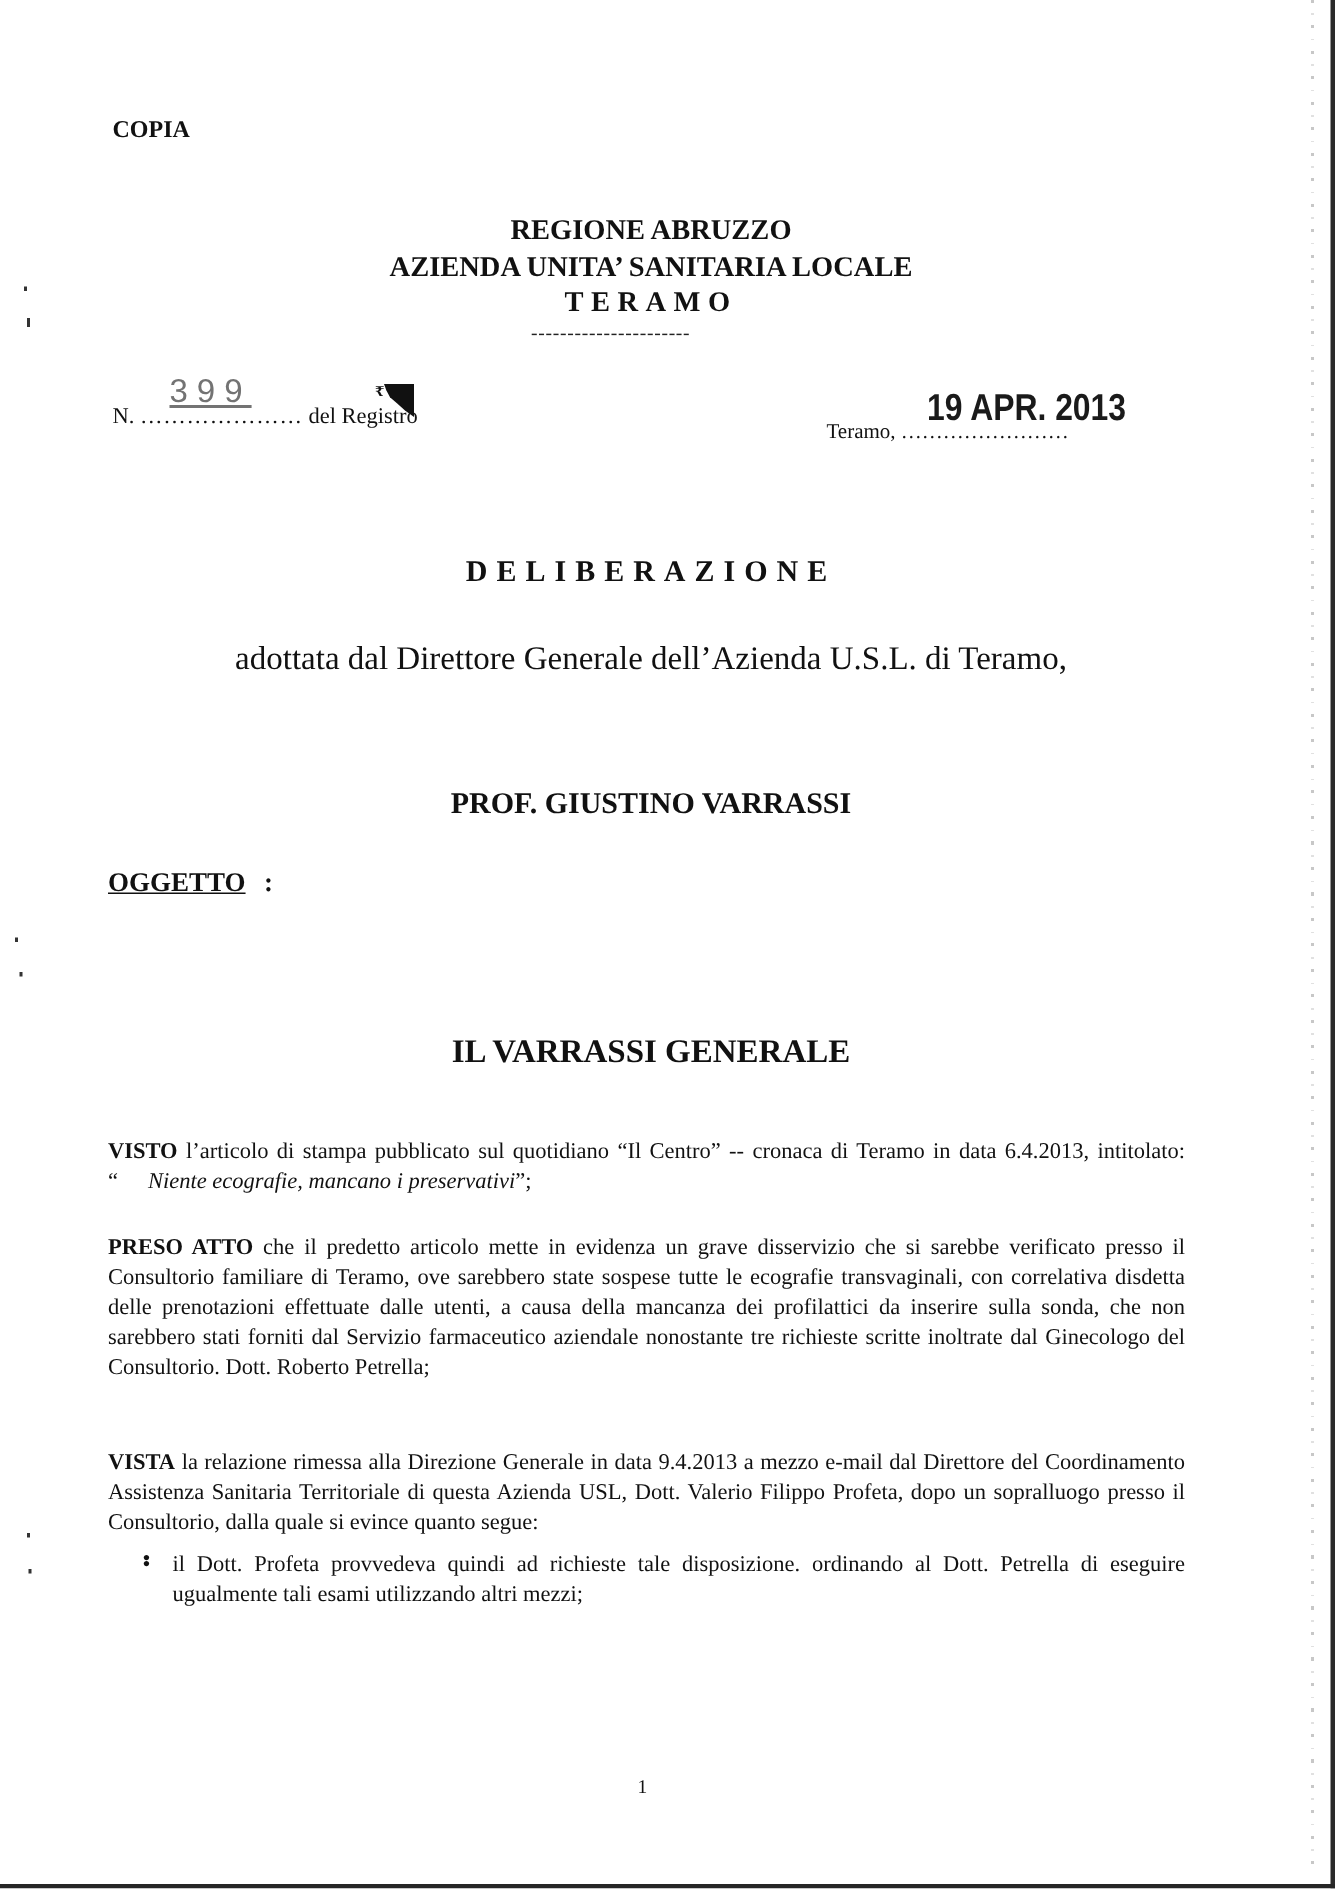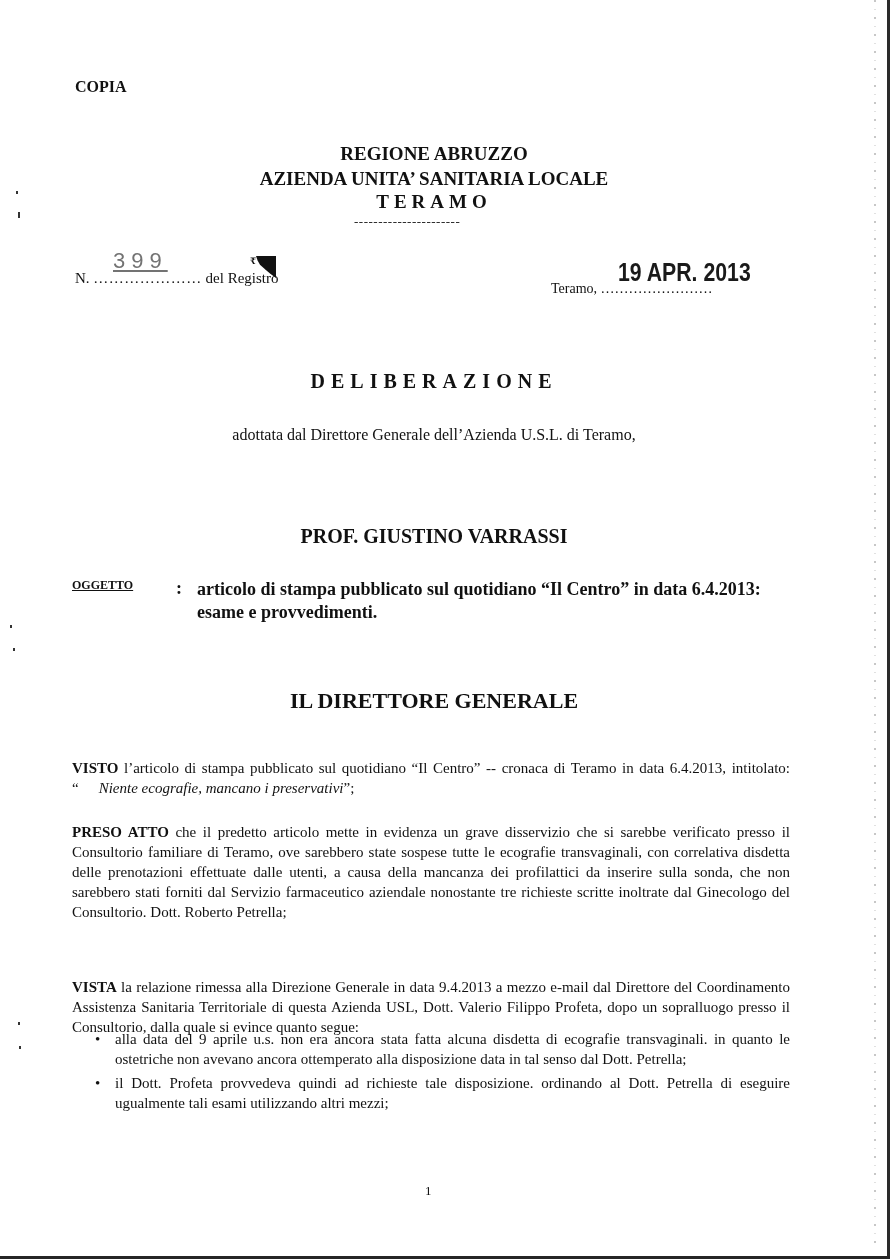--- a/index.html
+++ b/index.html
@@ -27,33 +27,33 @@
   .num-dots { letter-spacing:0.5px; }
   .num-val { position:absolute; left:113px; top:248px; font-family:"Liberation Sans", sans-serif; font-size:22px; letter-spacing:6px; color:#737373;text-decoration:underline; }
   .stamp { position:absolute; left:256px; top:256px; width:20px; height:22px; background:#111;
     clip-path: polygon(0 0, 100% 0, 100% 100%, 70% 80%, 45% 60%, 20% 40%, 8% 20%); }
   .stamp-small { position:absolute; left:250px; top:256px; font-size:9px; font-weight:bold; }
 
   .teramo-line { left:551px; top:281px; font-size:14px; }
   .date-val { position:absolute; left:618px; top:258px; font-family:"Liberation Sans", sans-serif; font-weight:bold; font-size:25px; letter-spacing:0px; color:#1a1a1a; transform:scaleX(0.85); transform-origin:left; }
 
   .delib { left:0; width:868px; text-align:center; top:370px; font-size:20px; font-weight:bold; letter-spacing:6px;font-family:Liberation Serif, serif; }
-  .adottata { left:0; width:868px; text-align:center; top:426px; font-size:16px; }
+  .adottata { left:0; width:868px; text-align:center; top:426px; font-size:22px; }
   .prof { left:0; width:868px; text-align:center; top:480px; font-size:20px; font-weight:bold;margin-top:45px; }
 
-  .oggetto-label { left:72px; top:578px; font-size:12px; font-weight:bold; text-decoration:underline; }
+  .oggetto-label { left:72px; top:578px; font-size:18px; font-weight:bold; text-decoration:underline; }
   .oggetto-colon { left:176px; top:578px; font-size:18px; font-weight:bold; }
   .oggetto-text { left:197px; top:578px; width:595px; font-size:18px; font-weight:bold; line-height:23px; }
 
   .dir { left:0; width:868px; text-align:center; top:688px; font-size:22px; font-weight:bold; }
 
   .para { left:72px; width:718px; font-size:15px; line-height:20px; text-align:justify; }
   .p1 { top:758px; }
   .p2 { top:822px; }
-  .p3 { top:965px;margin-top:12px; }
+  .p3 { top:965px; }
   .para b { font-weight:bold; }
   .para i { font-style:italic;margin-left:20px; }
 
   .bullets { left:93px; top:1029px; width:697px; font-size:15px; line-height:20px; margin:0; padding:0; list-style:none; }
   .bullets li { position:relative; padding-left:22px; text-align:justify; margin-bottom:4px; }
   .bullets li .dot { position:absolute; left:2px; top:0; }
 
   .pageno { left:425px; top:1183px; font-size:13px; }
 </style>
 </head>
@@ -82,40 +82,38 @@
     <span>……………………</span>
   </div>
   <div class="date-val">19 APR. 2013</div>
 
   <div class="abs delib">DELIBERAZIONE</div>
   <div class="abs adottata">adottata dal Direttore Generale dell’Azienda U.S.L. di Teramo,</div>
   <div class="abs prof">PROF. GIUSTINO VARRASSI</div>
 
   <div class="abs oggetto-label">OGGETTO</div>
   <div class="abs oggetto-colon">:</div>
-  <div class="abs oggetto-text">articolo di stampa pubblicato sul quotidiano “Il Centro” in data 6.4.2013: esame e provvedimenti.</div>
 
-  <div class="abs dir">IL DIRETTORE GENERALE</div>
+  <div class="abs dir">IL VARRASSI GENERALE</div>
 
   <div class="abs para p1">
     <b>VISTO</b><span> l’articolo di stampa pubblicato sul quotidiano “Il Centro” -- cronaca di Teramo in data 6.4.2013, intitolato: “</span><i>Niente ecografie, mancano i preservativi</i><span>”;</span>
   </div>
 
   <div class="abs para p2">
     <b>PRESO ATTO</b><span> che il predetto articolo mette in evidenza un grave disservizio che si sarebbe verificato presso il Consultorio familiare di Teramo, ove sarebbero state sospese tutte le ecografie transvaginali, con correlativa disdetta delle prenotazioni effettuate dalle utenti, a causa della mancanza dei profilattici da inserire sulla sonda, che non sarebbero stati forniti dal Servizio farmaceutico aziendale nonostante tre richieste scritte inoltrate dal Ginecologo del Consultorio. Dott. Roberto Petrella;</span>
   </div>
 
   <div class="abs para p3">
     <b>VISTA</b><span> la relazione rimessa alla Direzione Generale in data 9.4.2013 a mezzo e-mail  dal Direttore del Coordinamento Assistenza Sanitaria Territoriale di questa Azienda USL, Dott. Valerio Filippo Profeta, dopo un sopralluogo presso il Consultorio, dalla quale si evince quanto segue:</span>
   </div>
 
   <ul class="abs bullets">
     <li>
       <span class="dot">•</span>
-      <span>alla data del 9 aprile u.s. non era ancora stata fatta alcuna disdetta di ecografie transvaginali. in quanto le ostetriche non avevano ancora ottemperato alla disposizione data in tal senso dal Dott. Petrella;</span>
     </li>
     <li>
       <span class="dot">•</span>
       <span>il Dott. Profeta provvedeva quindi ad richieste tale disposizione. ordinando al Dott. Petrella di eseguire ugualmente tali esami utilizzando altri mezzi;</span>
     </li>
   </ul>
 
   <div class="abs pageno">1</div>
 
   <div class="speck" style="left:16px;top:191px;"></div>

